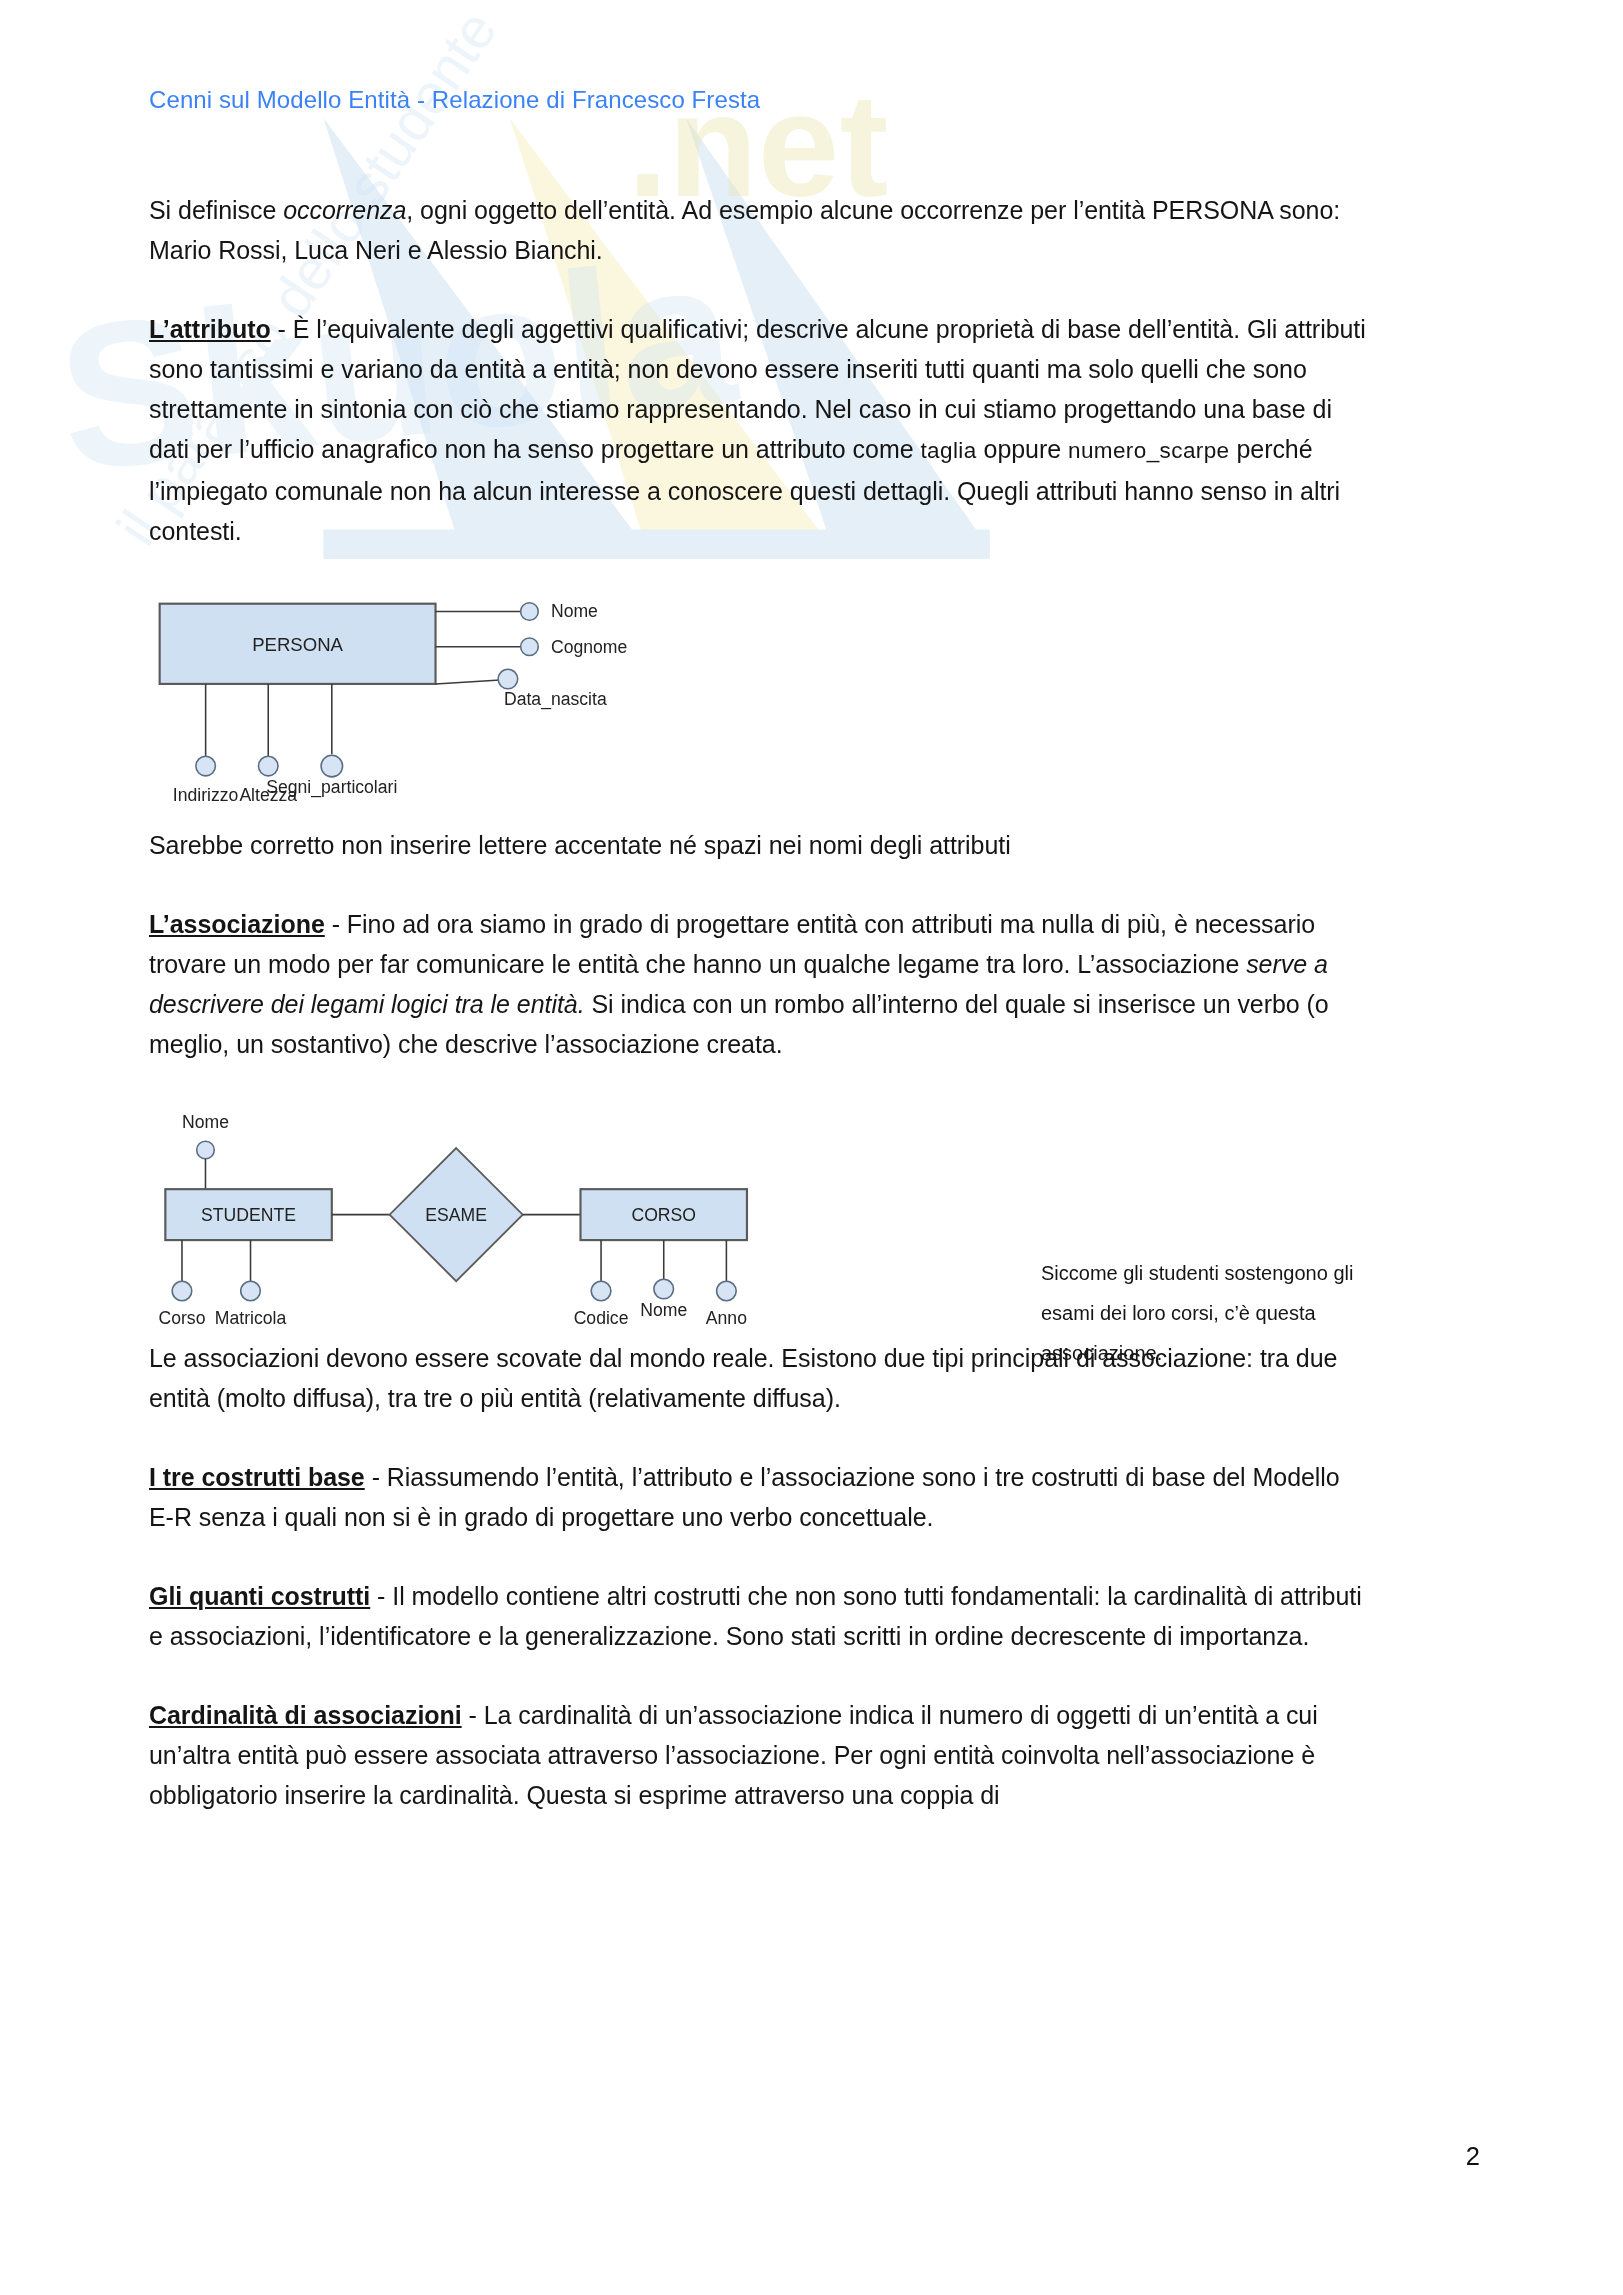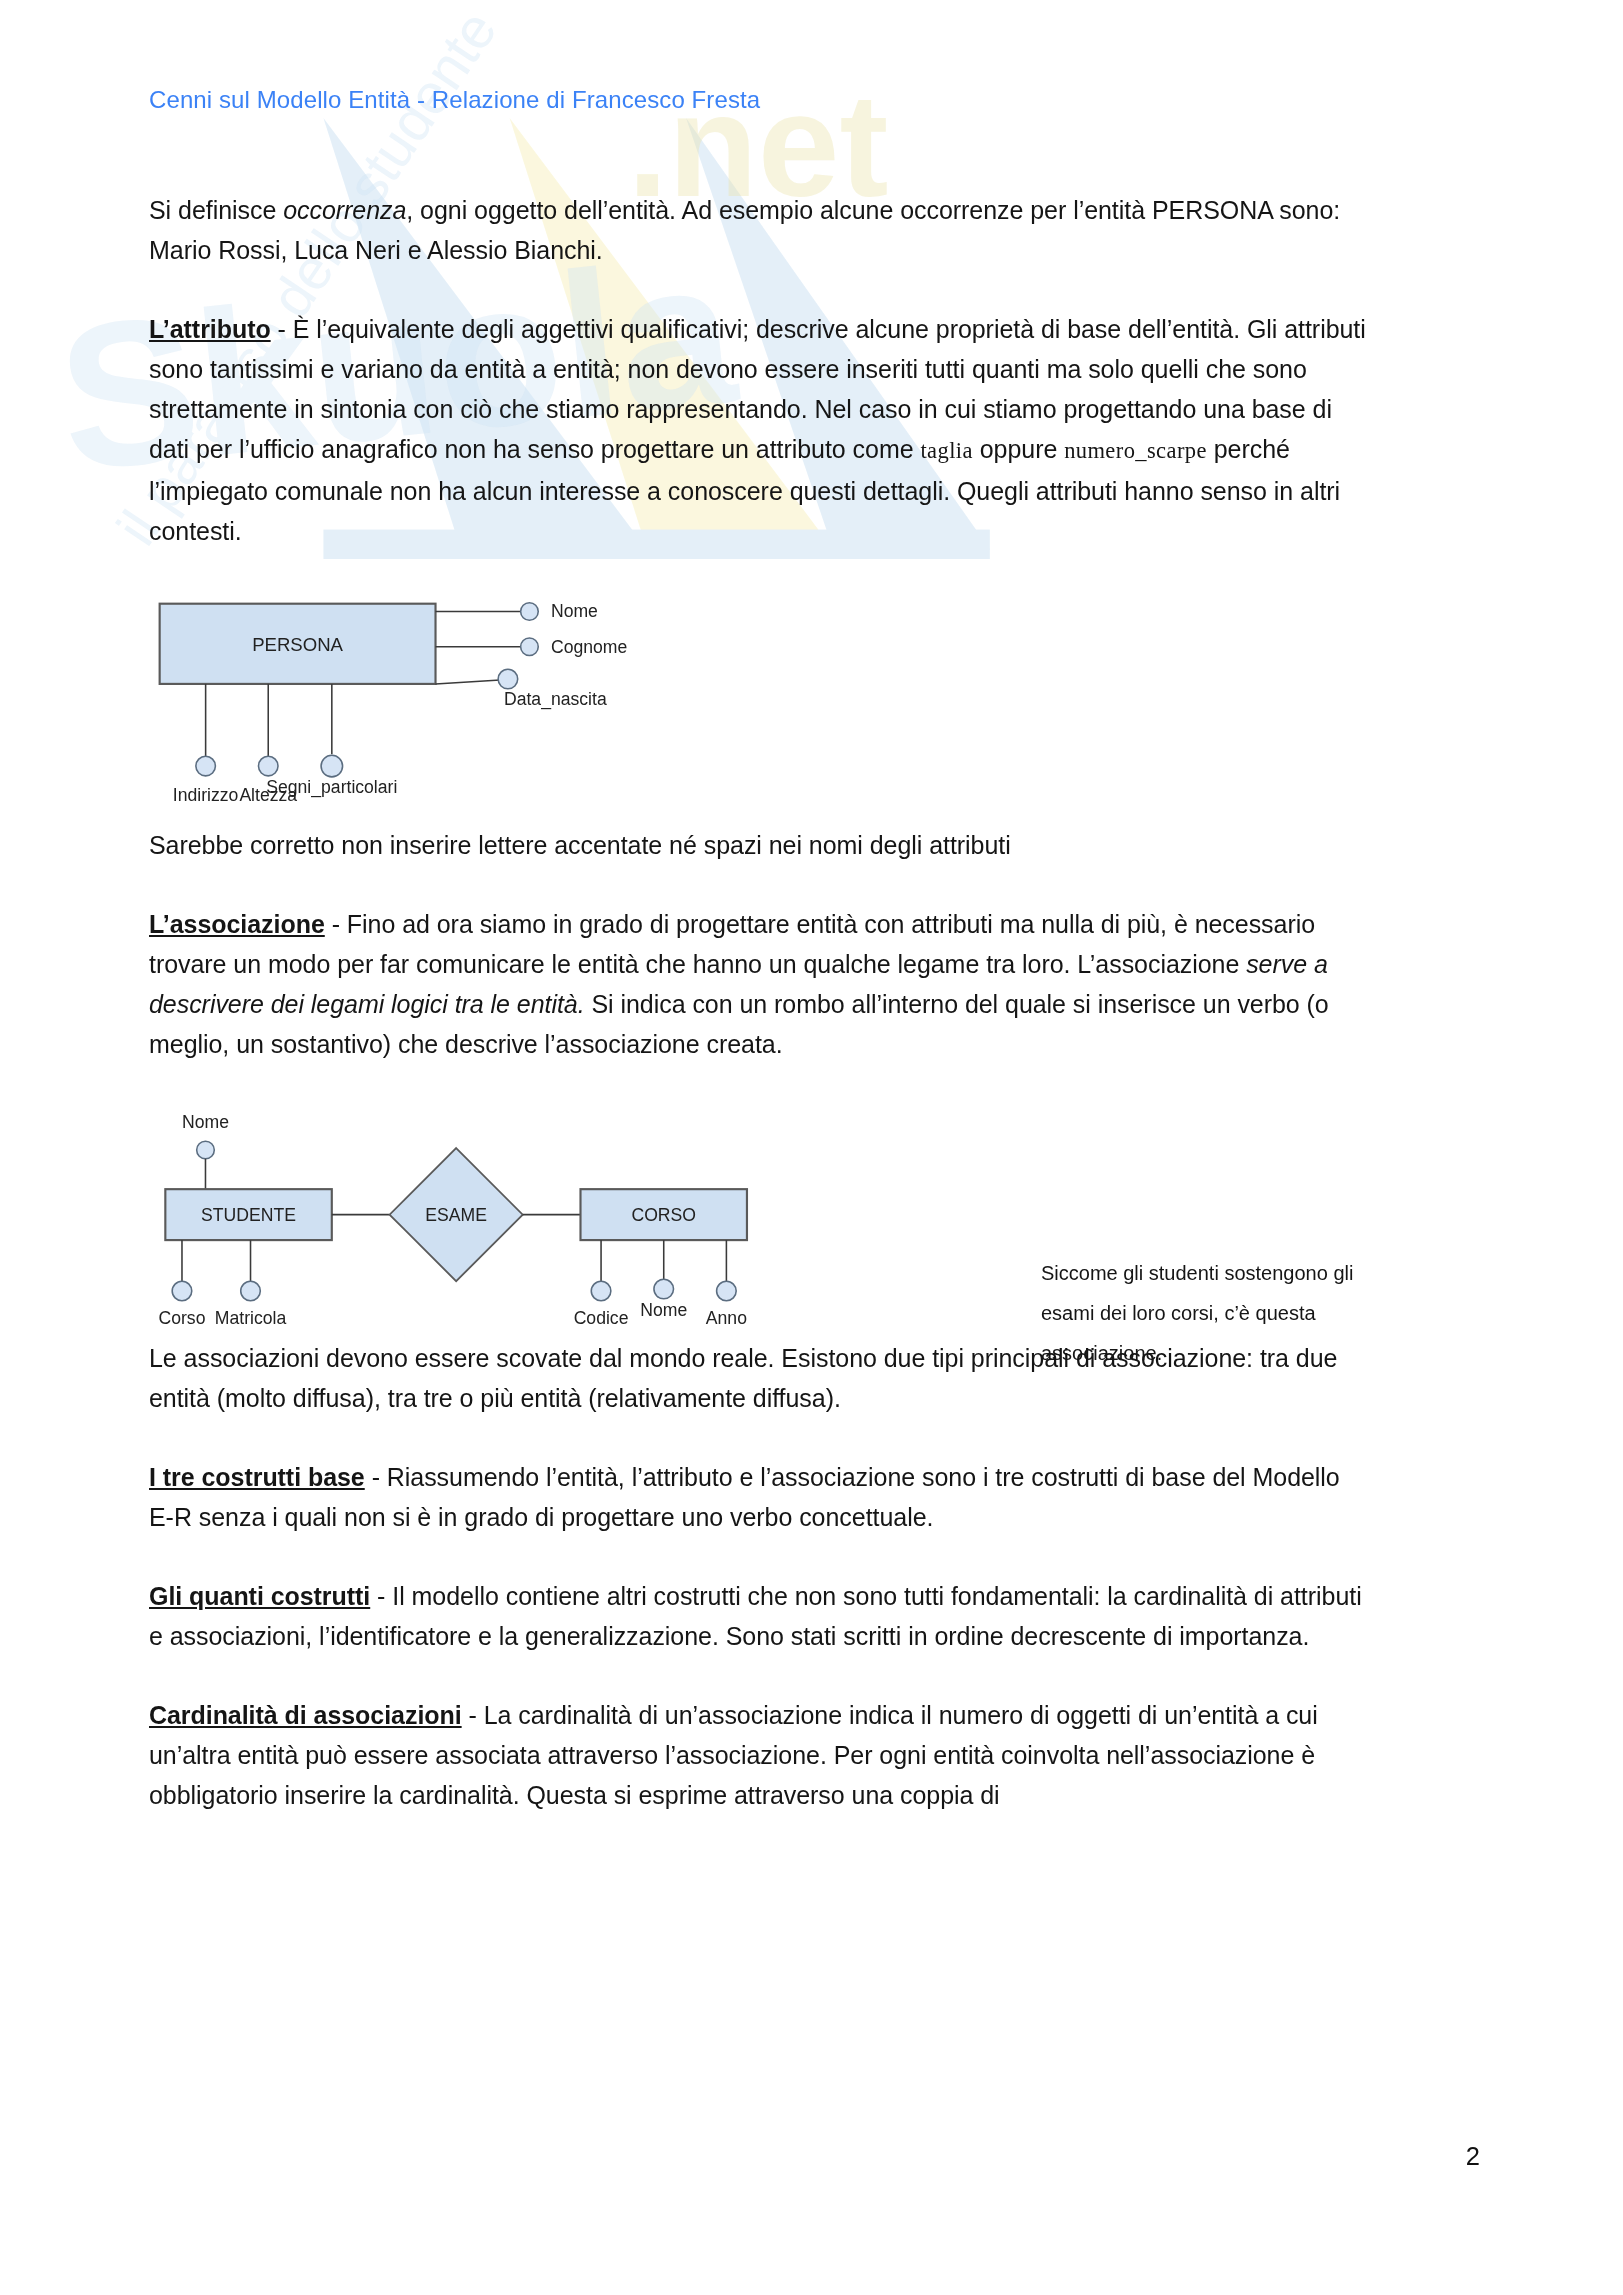--- a/index.html
+++ b/index.html
@@ -50,21 +50,21 @@
     line-height: 40px;
     color: #151515;
     margin: 0 0 39px 0;
     max-width: 1220px;
     text-align: left;
     letter-spacing: -0.05px;
   }
   .para b { font-weight: bold; text-decoration: underline; }
   .para i { font-style: italic; }
   .mono {
-    font-family: Liberation Serif, serif;
+    font-family: Liberation Sans, sans-serif;
     font-size: 22.5px;
     letter-spacing: 0.4px;
   }
 
   
   .figure { position: relative; margin: 5.9px 0 9.8px 0; }
   .fig1 { width: 882px; height: 225px; margin-left: 3.9px; }
   .fig2 { width: 1353px; height: 225px; margin-left: 0px; }
 
   .fig-svg { display: block; }

